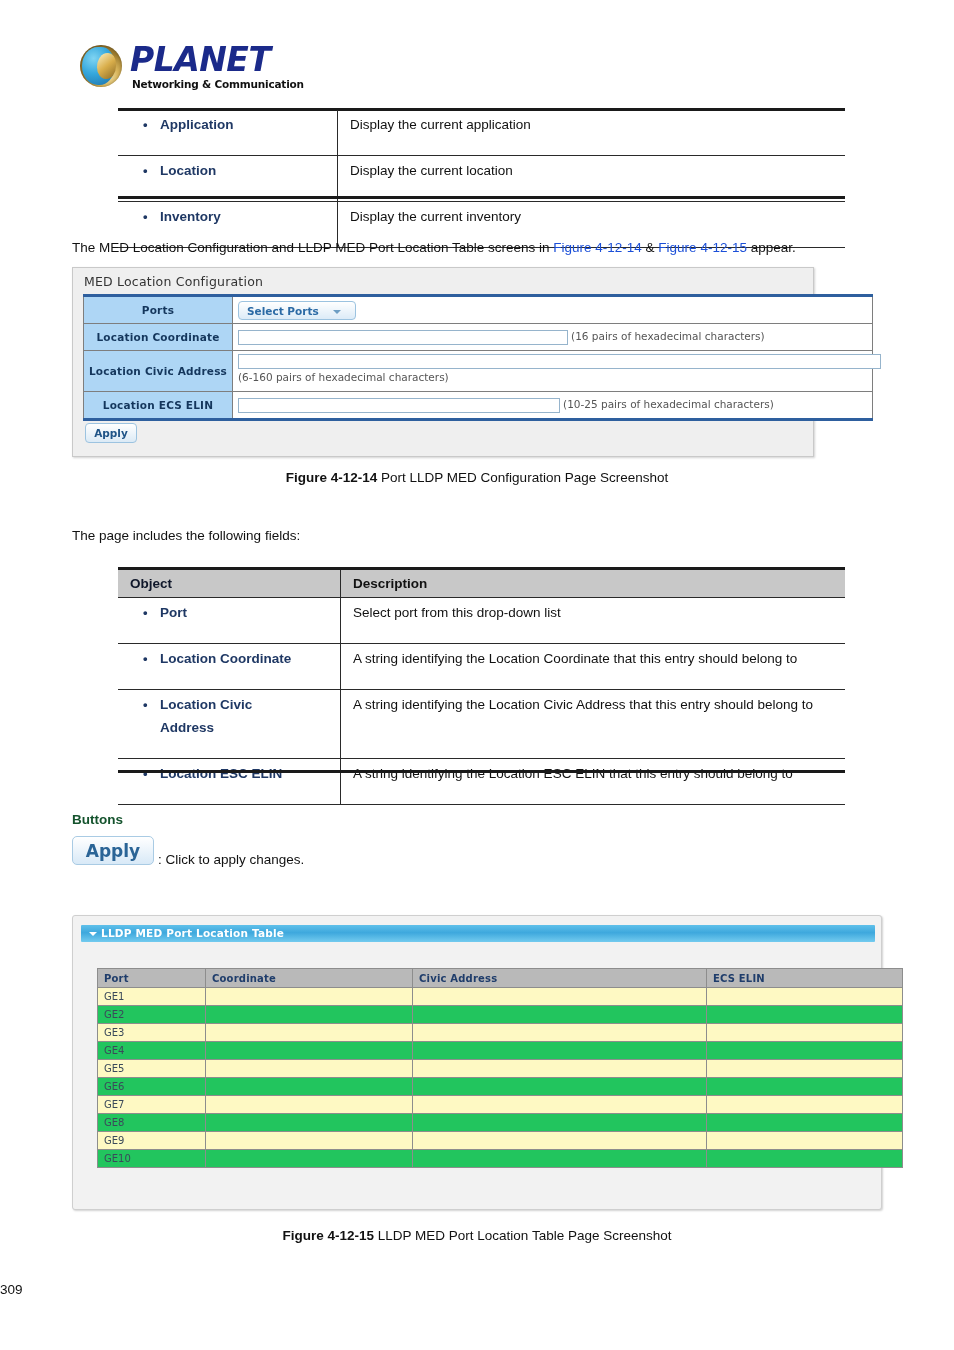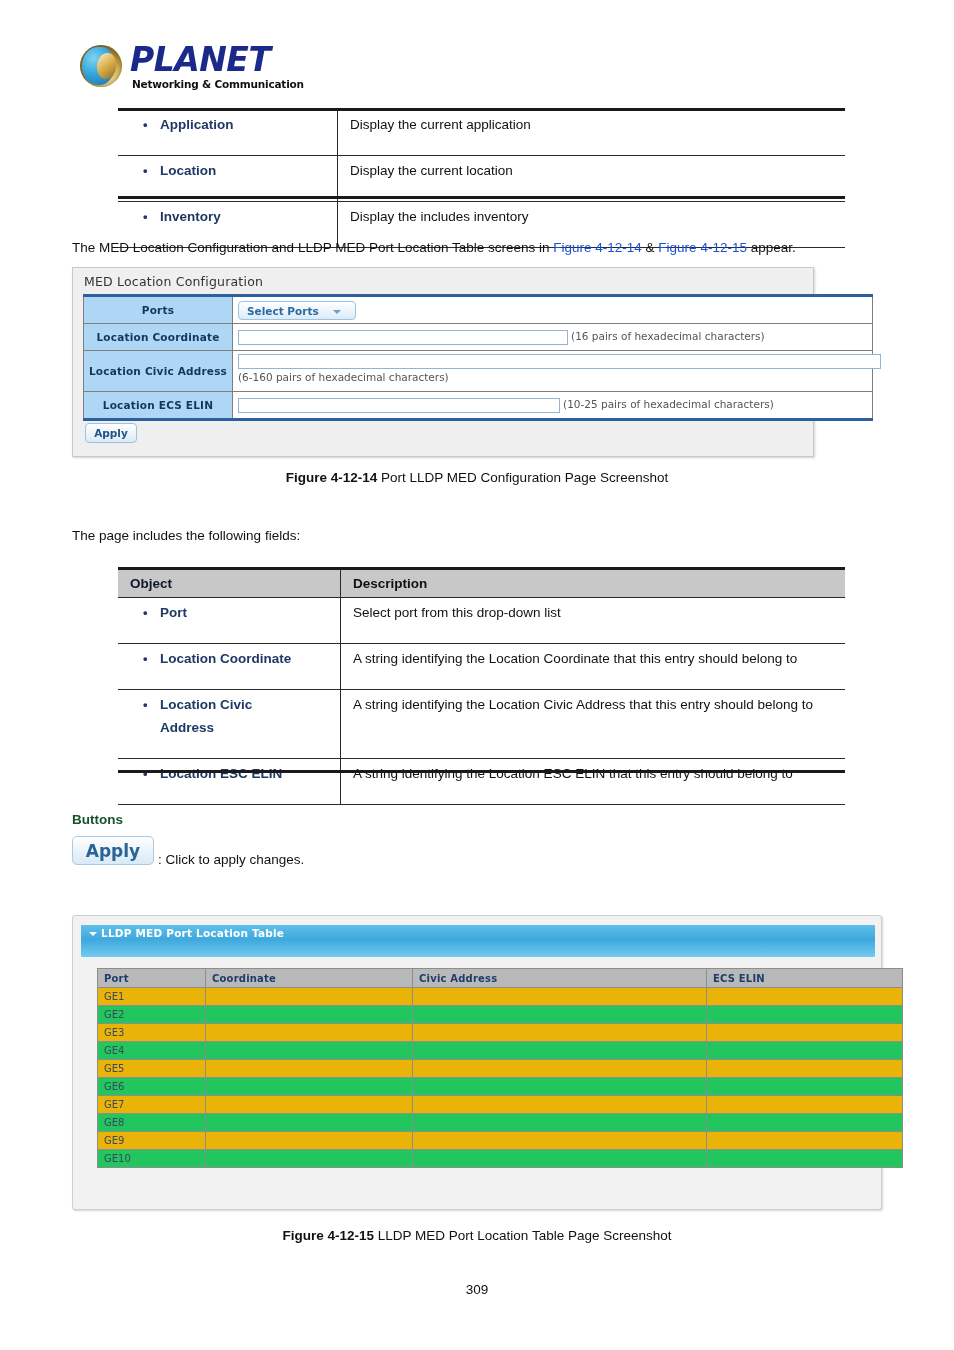--- a/index.html
+++ b/index.html
@@ -315,21 +315,21 @@
     height: 295px;
     background: #f2f2f2;
     border: 1px solid #cfcfcf;
     border-radius: 3px;
   }
   .lldp-bar {
     position: absolute;
     left: 8px;
     top: 9px;
     width: 794px;
-    height: 32px;
+    height: 17px;
     background: linear-gradient(#5fc0ea, #3ea8dd 45%, #73cbef 100%);
     border-radius: 1px;
   }
   .lldp-bar-caret {
     position: absolute;
     left: 8px;
     top: 7px;
     width: 0; height: 0;
     border-left: 4px solid transparent;
     border-right: 4px solid transparent;
@@ -364,33 +364,32 @@
     box-sizing: border-box;
   }
   .lldp-table th {
     background: #b9b9b9;
     color: #1f3d6b;
     font-weight: bold;
     height: 19px;
     letter-spacing: .2px;
   }
   .lldp-table td { color: #3b4a5a; }
-  .lldp-table tr.odd  td { background: #eab308; margin-left: 19px; }
+  .lldp-table tr.odd  td { background: #fef9c3; margin-left: 19px; }
   .lldp-table tr.even td { background: #22c55e; }
   .c-port  { width: 108px; }
   .c-coord { width: 207px; }
   .c-civic { width: 294px; }
   .c-elin  { width: 196px; }
 
   .page-no {
     position: absolute;
     width: 954px;
     left: 0;
     top: 1282px;
-    text-align: center;
     font-size: 13.5px;
     color: #111;
   }
 </style>
 </head>
 <body>
 
 <div class="logo-wrap">
   <div class="logo-globe"></div>
   <div class="logo-name">PLANET</div>
@@ -403,21 +402,21 @@
       <tr class="bullet-row">
     <td class="col-obj">Application</td>
     <td class="col-desc">Display the current application</td>
   </tr>
   <tr class="bullet-row">
     <td class="col-obj">Location</td>
     <td class="col-desc">Display the current location</td>
   </tr>
   <tr class="bullet-row">
     <td class="col-obj">Inventory</td>
-    <td class="col-desc">Display the includes inventory</td>
+    <td class="col-desc">Display the current inventory</td>
   </tr>
 </tbody>
   </table>
 <div class="topline" id="rule-top-b"></div>
 
 <div class="para" style="left:72px; top:240px;"><span>The MED Location Configuration and LLDP MED Port Location Table screens in </span><span class="lnk">Figure 4-12-14</span><span> &amp; </span><span class="lnk">Figure 4-12-15</span><span> appear.</span></div>
 
 <div class="ui-panel" id="panel-med">
   <div class="med-title">MED Location Configuration</div>
 

